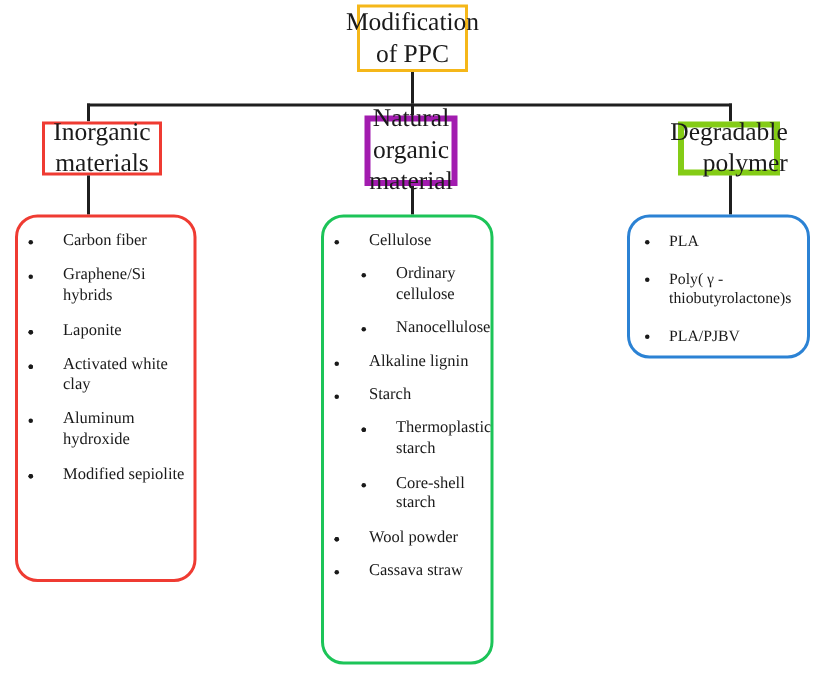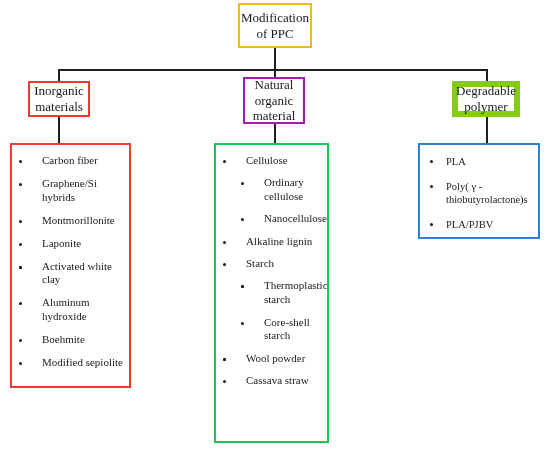--- a/index.html
+++ b/index.html
@@ -31,44 +31,46 @@
   
   .node {
     position: absolute;
     box-sizing: border-box;
     background: #ffffff;
     display: flex;
     align-items: center;
     justify-content: center;
     text-align: center;
     line-height: 1.22;
-    font-size: 13px;
+    font-size: 17px;
   }
   .node-root {
     border: 2px solid #f5b719;
   }
   .node-inorganic {
     border: 2px solid #ef3b32;
   }
   .node-natural {
-    border: 2px solid #a21caf;
+    border: 4px solid #a21caf;
   }
   .node-degradable {
-    border: 6px solid #84cc16;
+    border: 4px solid #84cc16;
+    text-align: right;
   }
   .node-label {
     padding: 0 3px;
   }
 
   
   .content-box {
     position: absolute;
     box-sizing: border-box;
     background: #ffffff;
     overflow: hidden;
+    border-radius: 15px;
   }
   .box-red { border: 2px solid #ef3b32; }
   .box-green { border: 2px solid #1cc458; }
   .box-blue { border: 2px solid #2b82d4; }
 
   .bullet-list {
     list-style: none;
     margin: 0;
     padding: 0;
   }
@@ -118,21 +120,21 @@
   </div>
 
   <div class="line v-line" style="left:274px; top:48px; height:21px;"></div>
 
   <div class="line h-line" style="left:58px; top:69px; width:430px;"></div>
 
   <div class="line v-line" style="left:58px; top:69px; height:12px;"></div>
   <div class="line v-line" style="left:274px; top:69px; height:8px;"></div>
   <div class="line v-line" style="left:486px; top:69px; height:12px;"></div>
 
-  <div class="node node-inorganic" style="left:28px; top:81px; width:62px; height:36px;">
+  <div class="node node-inorganic" style="left:28px; top:81px; width:80px; height:36px;">
     <span class="node-label">Inorganic materials</span>
   </div>
   <div class="line v-line" style="left:58px; top:117px; height:26px;"></div>
 
   <div class="node node-natural" style="left:243px; top:77px; width:62px; height:47px;">
     <span class="node-label">Natural organic material</span>
   </div>
   <div class="line v-line" style="left:274px; top:124px; height:19px;"></div>
 
   <div class="node node-degradable" style="left:452px; top:81px; width:68px; height:36px;">
@@ -145,40 +147,38 @@
         <li class="bullet-item lvl0">
           <span class="dot"></span>
           <span class="txt">Carbon fiber</span>
         </li>
         <li class="bullet-item lvl0">
           <span class="dot"></span>
           <span class="txt">Graphene/Si hybrids</span>
         </li>
         <li class="bullet-item lvl0">
           <span class="dot"></span>
-          <span class="txt">Montmorillonite</span>
         </li>
         <li class="bullet-item lvl0">
           <span class="dot"></span>
           <span class="txt">Laponite</span>
         </li>
         <li class="bullet-item lvl0">
           <span class="dot"></span>
         </li>
         <li class="bullet-item lvl0">
           <span class="dot"></span>
           <span class="txt">Activated white clay</span>
         </li>
         <li class="bullet-item lvl0">
           <span class="dot"></span>
           <span class="txt">Aluminum hydroxide</span>
         </li>
         <li class="bullet-item lvl0">
           <span class="dot"></span>
-          <span class="txt">Boehmite</span>
         </li>
         <li class="bullet-item lvl0">
           <span class="dot"></span>
           <span class="txt">Modified sepiolite</span>
         </li>
       </ul>
   </div>
 
   <div class="content-box box-green" style="left:214px; top:143px; width:115px; height:300px;">
     <ul class="bullet-list">

